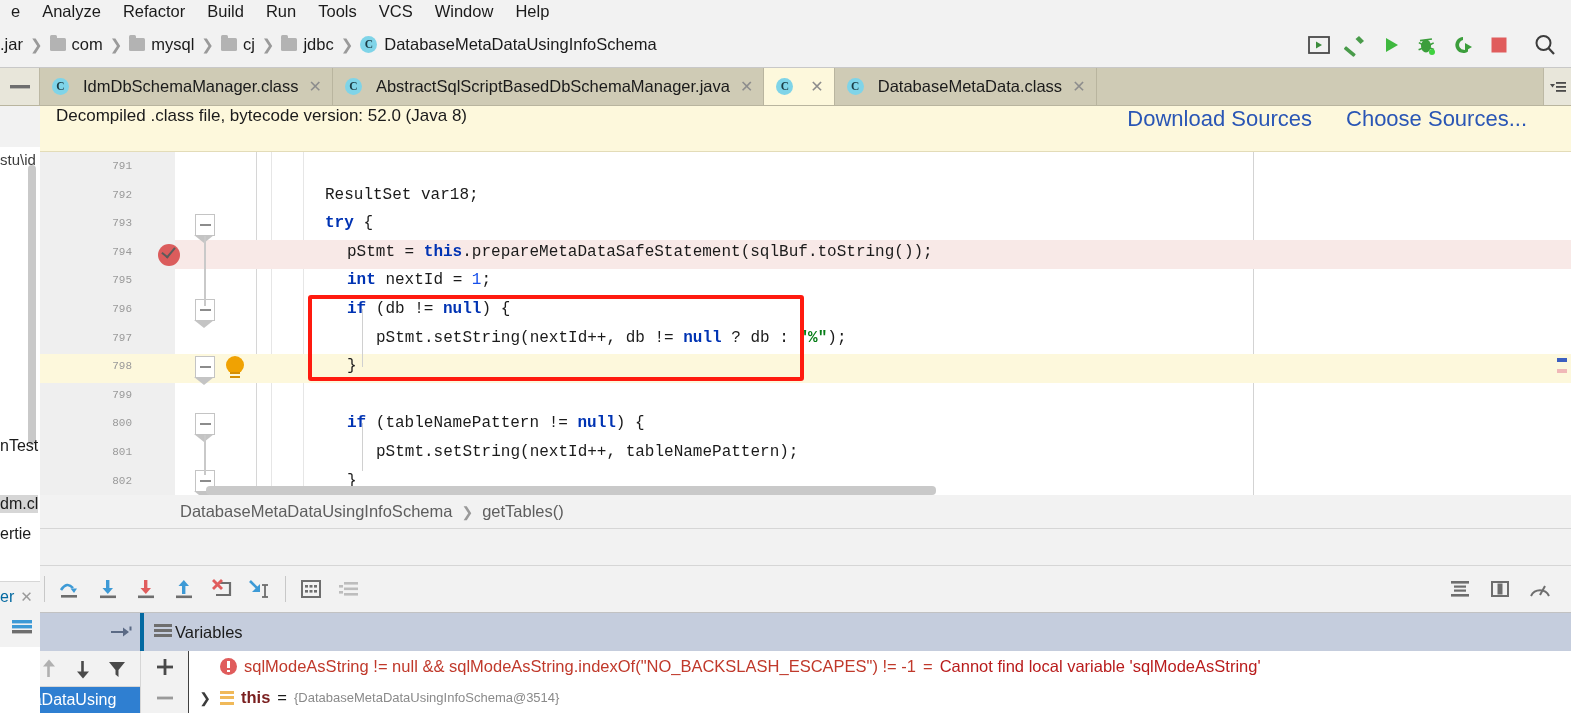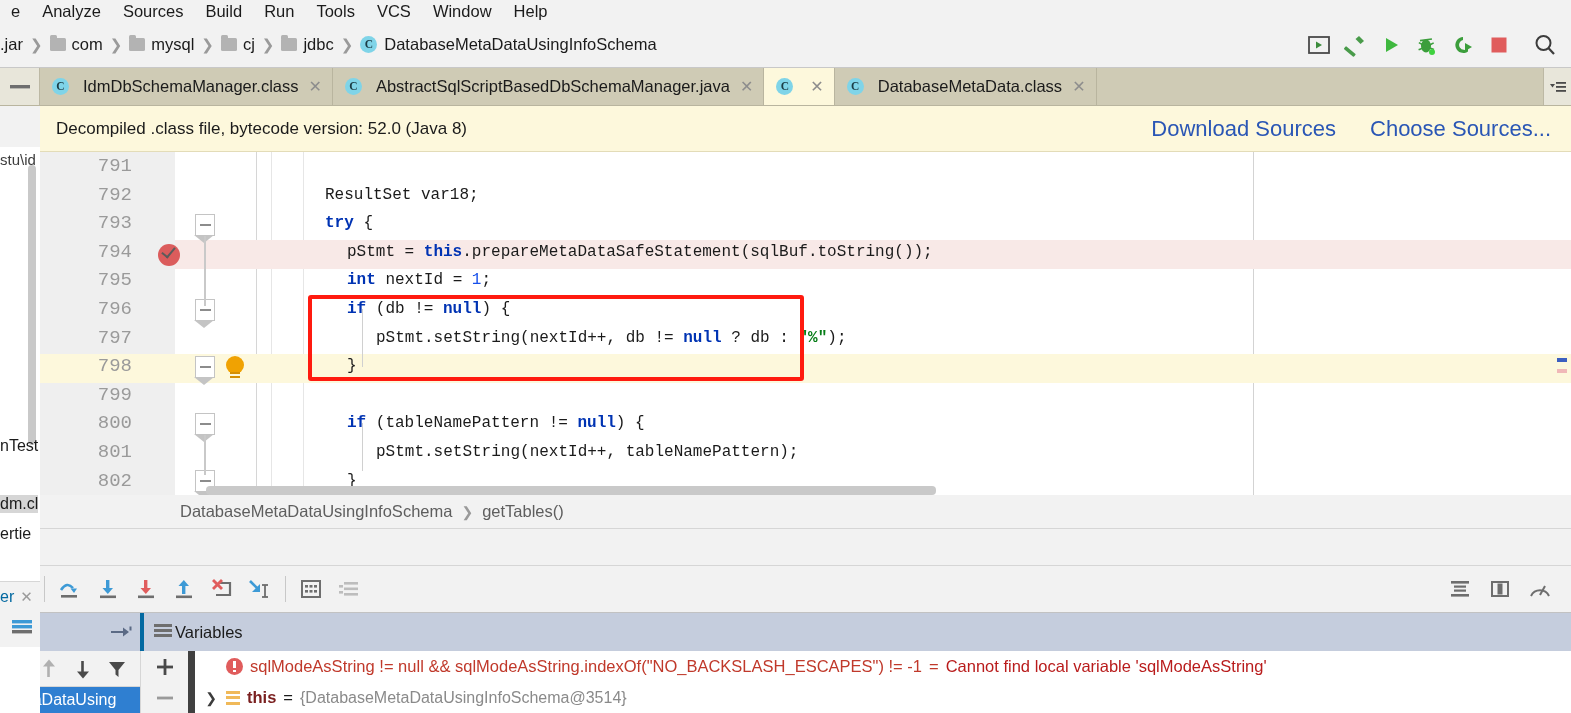--- a/index.html
+++ b/index.html
@@ -80,41 +80,41 @@
   .tab-x { color: #8d8d8d; font-size: 16px; padding-left: 3px; }
   .tabs-overflow {
     margin-left:auto; width: 28px; display:flex; align-items:center;
     justify-content:center; background:#e8e6da; border-left:1px solid #bcb8a4;
   }
 
   
   .notif {
     position: absolute; left: 40px; top: 106px; width: 1531px; height: 46px;
     background: #fdf8dc; border-bottom: 1px solid #e3dcb8;
-    display: flex; align-items: center; padding: 0 2px 0 16px;
+    display: flex; padding: 0 26px 0 16px;
   }
   .notif-text { font-size: 17px; color: #1b1b1b; }
   .notif-links { margin-left: auto; display: flex; gap: 34px; padding-right: 18px; }
   .notif-link { font-size: 22px; color: #2a56b5; cursor: pointer; }
 
   
   .editor {
     position: absolute; left: 40px; top: 152px; width: 1531px; height: 343px;
     background: #ffffff; overflow: hidden;
   }
   .gutter {
     position: absolute; left: 0; top: 0; width: 135px; height: 343px;
     background: #efefef;
   }
   .row-hl-red   { position:absolute; left:135px; right:0; top:0; height:28.6px; background:#f8e9e7; }
   .row-hl-yellow{ position:absolute; left:135px; right:0; top:0; height:28.6px; background:#fdf8dc; }
   .row-hl-red-g   { position:absolute; left:0; width:135px; top:0; height:28.6px; background:#efefef; }
   .lineno {
     position: absolute; left: 0; width: 92px; text-align: right;
-    font-family: "Liberation Mono", monospace; font-size: 19px;
+    font-family: "Liberation Mono", monospace; font-size: 11px;
     color: #9a9a9a; line-height: 28.6px;
   }
   .code {
     position: absolute; left: 285px; line-height: 28.6px;
     font-family: "Liberation Mono", monospace; font-size: 16px;
     color: #1b1b1b; white-space: pre;
   }
   .kw   { color: #0033b3; font-weight: bold; }
   .num  { color: #1750eb; }
   .str  { color: #067d17; font-weight: bold; }
@@ -214,40 +214,40 @@
     background:#2f7fd1; color:#ffffff; font-size:16px; line-height:26px;
     padding-left:4px; white-space:nowrap; overflow:hidden;
   }
   .vars-tools {
     position:absolute; left:140px; top:651px; width:48px; height:62px;
     background:#f2f2f2; border-left:1px solid #d6d6d6;
   }
   .vt-btn { width:48px; height:31px; display:flex; align-items:center; justify-content:center; }
   .vars-body {
     position:absolute; left:188px; top:651px; width:1383px; height:62px;
-    background:#ffffff; border-left:7px solid #404040;
+    background:#ffffff; border-left:1px solid #404040;
   }
   .var-row { position:relative; height:31px; display:flex; align-items:center; padding-left:8px; gap:7px; }
   .err-ico {
     width:17px; height:17px; border-radius:50%; background:#e05c5c;
     position:relative; flex:none;
   }
   .err-ico:before {
     content:""; position:absolute; left:7.3px; top:3px; width:2.4px; height:7px; background:#fff;
   }
   .err-ico:after {
     content:""; position:absolute; left:7.3px; top:11.5px; width:2.4px; height:2.4px; background:#fff;
   }
   .expander { width:16px; color:#3c3c3c; font-size:14px; text-align:center; flex:none; }
   .field-ico { width:14px; height:14px; flex:none; position:relative; }
   .field-ico i { position:absolute; left:0; width:14px; height:3px; background:#f0b959; display:block; }
   .var-txt-err { font-size:16.5px; color:#c0392b; white-space:nowrap; }
   .var-name { font-size:16.5px; color:#7a1f1f; font-weight:bold; }
   .var-eq { font-size:16.5px; color:#1b1b1b; }
-  .var-val { font-size:16px; color:#8a8a8a; }
+  .var-val { font-size:13px; color:#8a8a8a; }
 
   
   .leftpanel {
     position:absolute; left:0; top:106px; width:40px; height:607px;
     background:#ffffff; overflow:hidden;margin-top:41px;
   }
   .lp-path {
     position:absolute; left:0; top:4px; font-size:15px; color:#3c3c3c;
     white-space:nowrap;
   }
@@ -263,21 +263,21 @@
   .icon { display:block; }
 </style>
 </head>
 <body>
 
 <div id="app">
 
   <div class="menubar">
     <div class="menu-item"><span>e</span></div>
     <div class="menu-item"><span>Analyze</span></div>
-    <div class="menu-item"><span>Sources</span></div>
+    <div class="menu-item"><span>Refactor</span></div>
     <div class="menu-item"><span>Build</span></div>
     <div class="menu-item"><span>Run</span></div>
     <div class="menu-item"><span>Tools</span></div>
     <div class="menu-item"><span>VCS</span></div>
     <div class="menu-item"><span>Window</span></div>
     <div class="menu-item"><span>Help</span></div>
   </div>
 
   <div class="navbar">
     <div class="crumbs">

